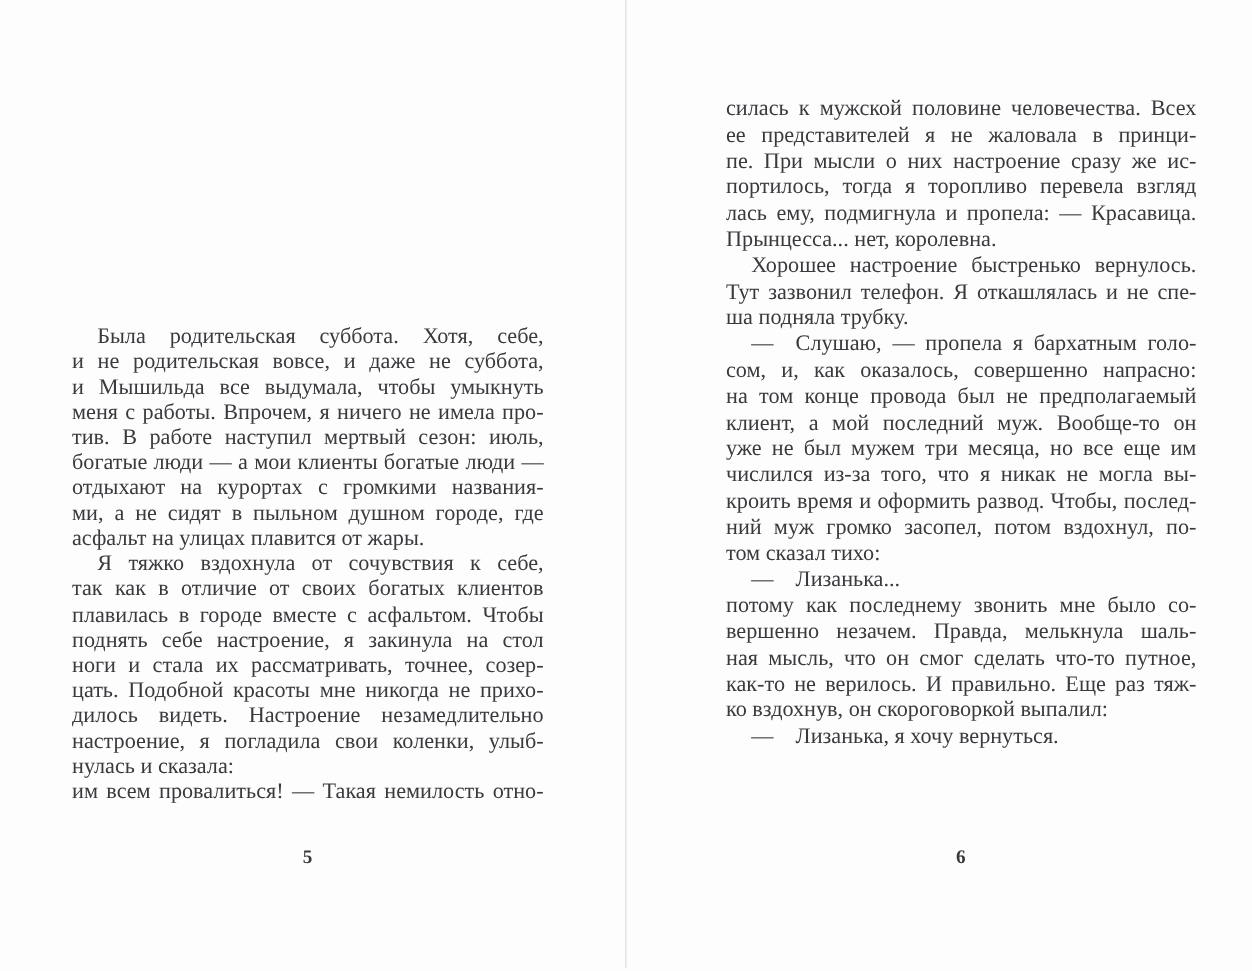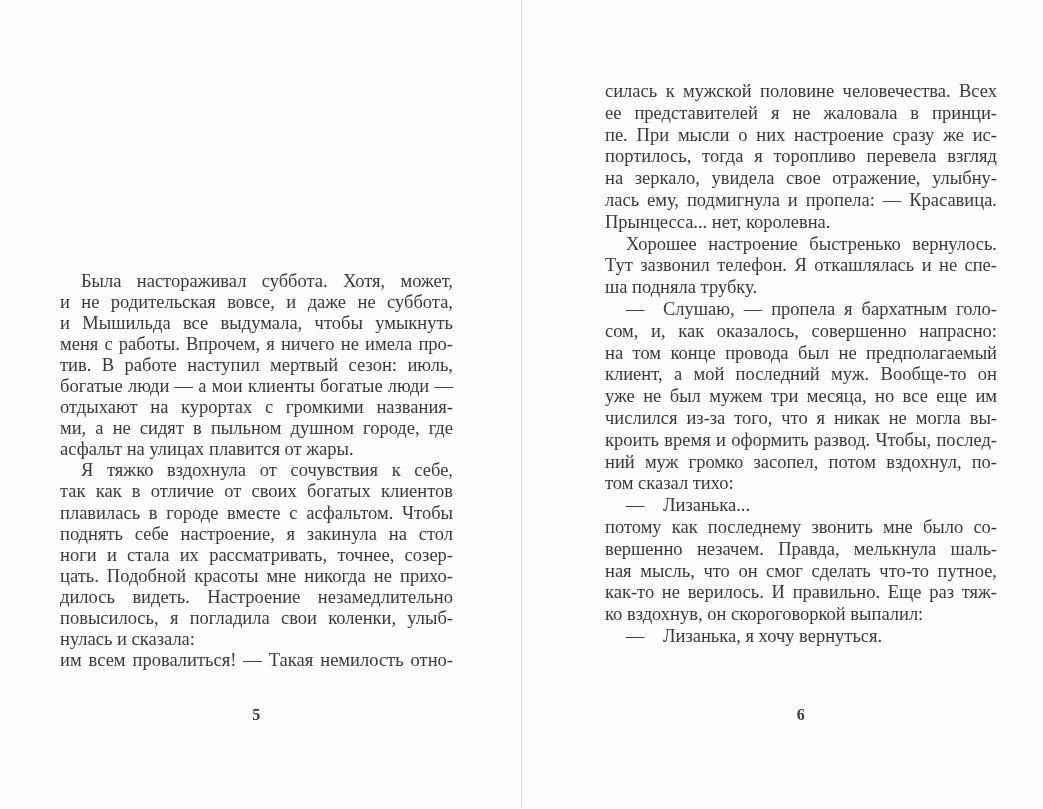--- a/index.html
+++ b/index.html
@@ -45,50 +45,49 @@
   }
 </style>
 </head>
 <body>
 
 <div class="spread">
   <div class="divider"></div>
 
   <div class="page page-left">
     <div class="textblock">
-        <div class="line indent">Была настораживал суббота. Хотя, может,</div>
+        <div class="line indent">Была родительская суббота. Хотя, себе,</div>
         <div class="line">и не родительская вовсе, и даже не суббота,</div>
         <div class="line">и Мышильда все выдумала, чтобы умыкнуть</div>
         <div class="line">меня с работы. Впрочем, я ничего не имела про-</div>
         <div class="line">тив. В работе наступил мертвый сезон: июль,</div>
         <div class="line">богатые люди — а мои клиенты богатые люди —</div>
         <div class="line">отдыхают на курортах с громкими названия-</div>
         <div class="line">ми, а не сидят в пыльном душном городе, где</div>
         <div class="line end">асфальт на улицах плавится от жары.</div>
         <div class="line indent">Я тяжко вздохнула от сочувствия к себе,</div>
         <div class="line">так как в отличие от своих богатых клиентов</div>
         <div class="line">плавилась в городе вместе с асфальтом. Чтобы</div>
         <div class="line">поднять себе настроение, я закинула на стол</div>
         <div class="line">ноги и стала их рассматривать, точнее, созер-</div>
         <div class="line">цать. Подобной красоты мне никогда не прихо-</div>
         <div class="line">дилось видеть. Настроение незамедлительно</div>
-        <div class="line">повысилось, я погладила свои коленки, улыб-</div>
+        <div class="line">настроение, я погладила свои коленки, улыб-</div>
         <div class="line end">нулась и сказала:</div>
         <div class="line">им всем провалиться! — Такая немилость отно-</div>
       </div>
     <div class="pagenum">5</div>
   </div>
 
   <div class="page page-right">
     <div class="textblock">
         <div class="line">силась к мужской половине человечества. Всех</div>
         <div class="line">ее представителей я не жаловала в принци-</div>
         <div class="line">пе. При мысли о них настроение сразу же ис-</div>
         <div class="line">портилось, тогда я торопливо перевела взгляд</div>
-        <div class="line">на зеркало, увидела свое отражение, улыбну-</div>
         <div class="line">лась ему, подмигнула и пропела: — Красавица.</div>
         <div class="line end">Прынцесса... нет, королевна.</div>
         <div class="line indent">Хорошее настроение быстренько вернулось.</div>
         <div class="line">Тут зазвонил телефон. Я откашлялась и не спе-</div>
         <div class="line end">ша подняла трубку.</div>
         <div class="line indent">— Слушаю, — пропела я бархатным голо-</div>
         <div class="line">сом, и, как оказалось, совершенно напрасно:</div>
         <div class="line">на том конце провода был не предполагаемый</div>
         <div class="line">клиент, а мой последний муж. Вообще-то он</div>
         <div class="line">уже не был мужем три месяца, но все еще им</div>

